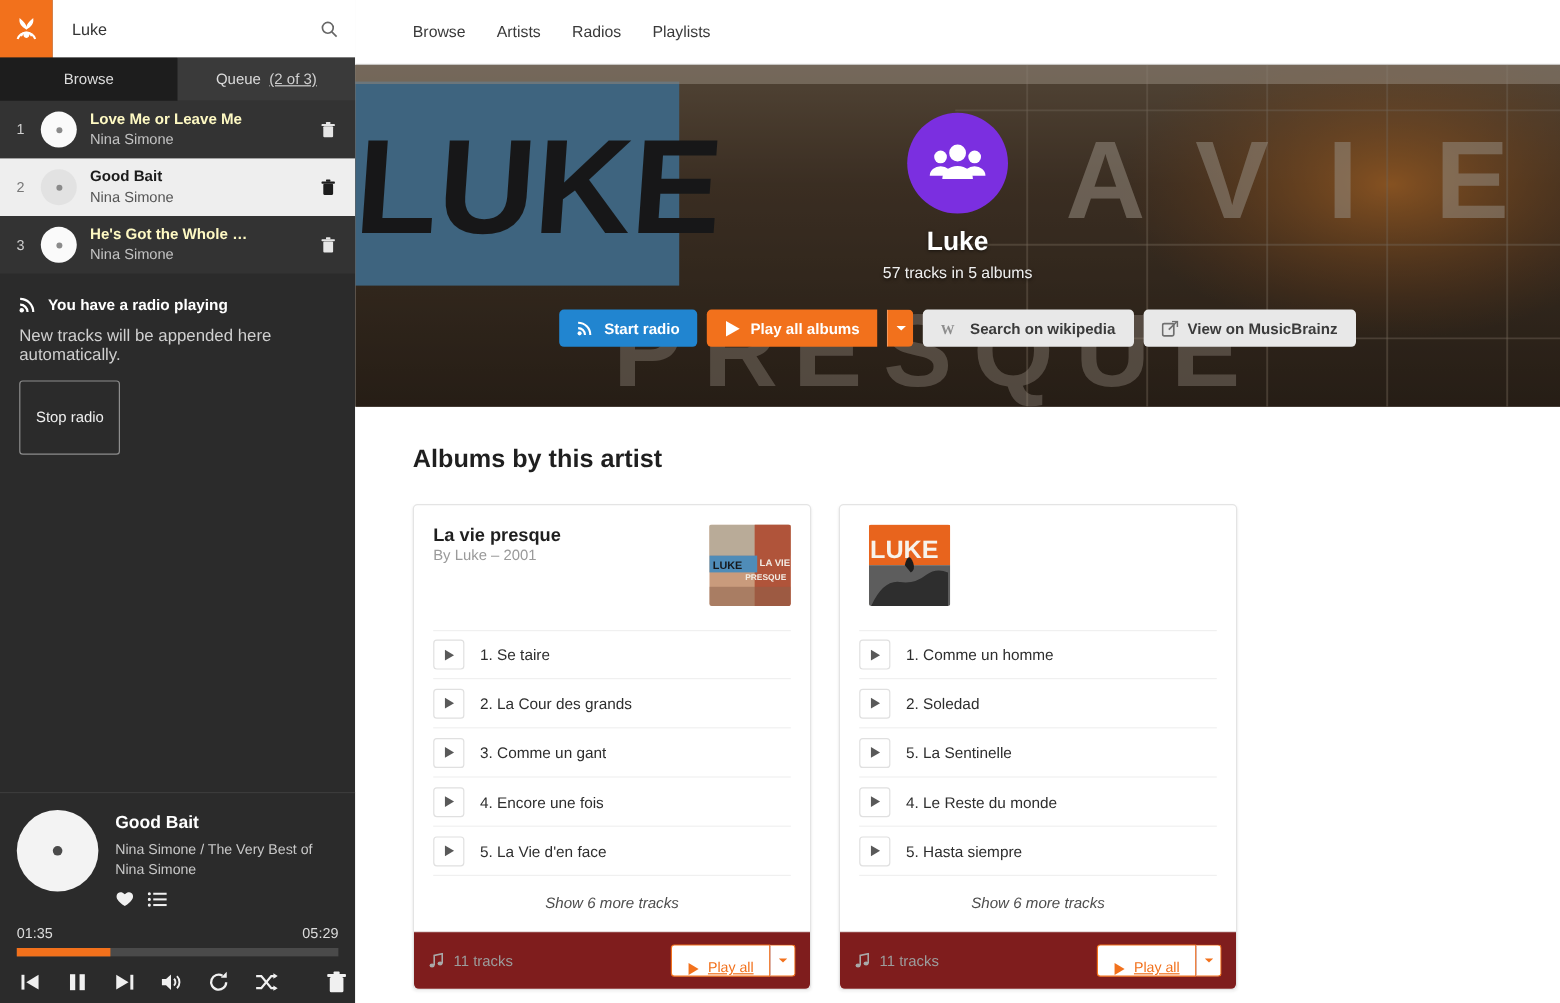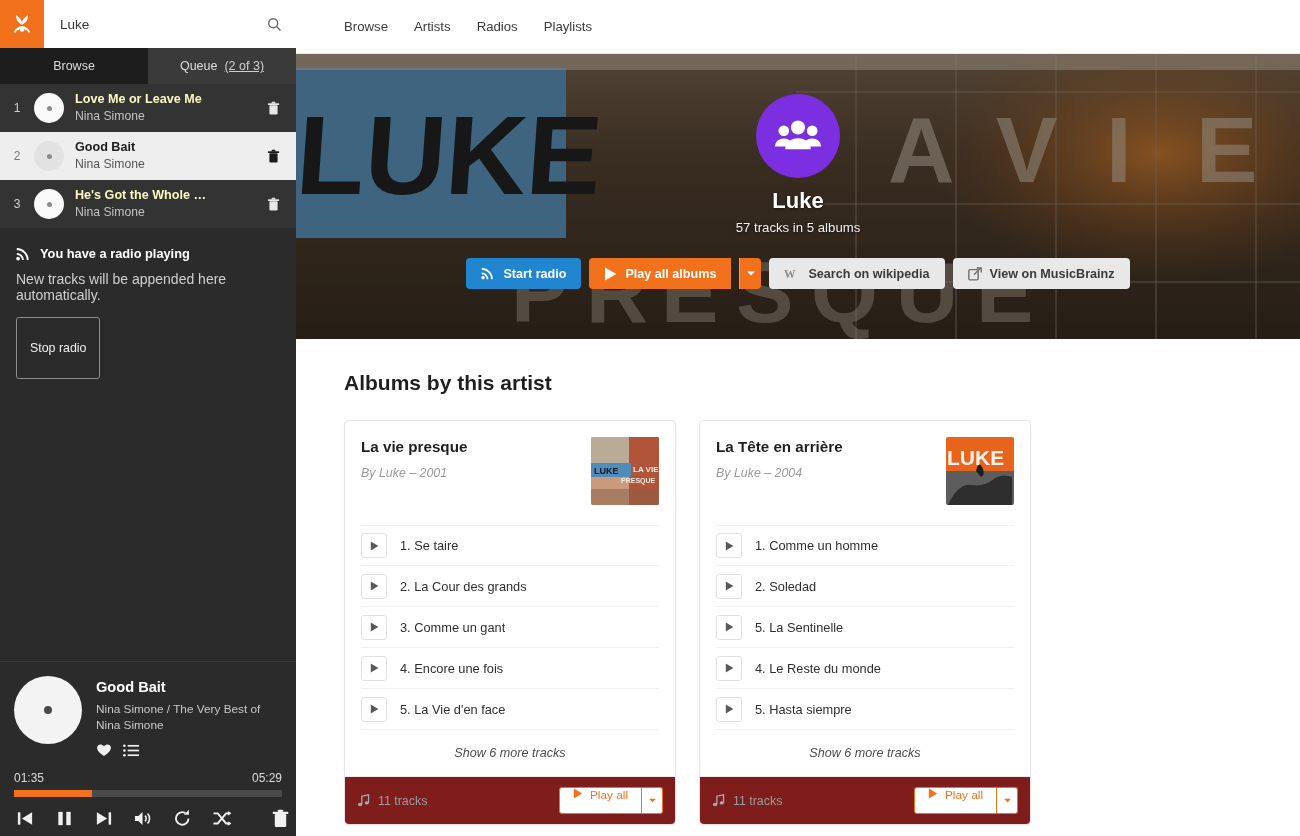--- a/index.html
+++ b/index.html
@@ -183,21 +183,21 @@
   .card {
     width: 332px; background: #fff; border: 1px solid #e4e4e4;
     border-radius: 4px; box-shadow: 0 1px 2px rgba(0,0,0,.05);
     display: flex; flex-direction: column;
   }
   .card-head { padding: 16px 16px 0 16px; display: flex; min-height: 104px; }
   .card-head-txt { flex: 1; min-width: 0; }
   .card-title {
     font-size: 15.2px; font-weight: bold; color: #1f1f1f; line-height: 1.25;
   }
-  .card-sub { font-size: 12.4px; color: #9a9a9a; margin-top: 10px; font-style: italic; }
+  .card-sub { font-size: 12.4px; color: #9a9a9a; margin-top: 0; }
   .cover {
     width: 68px; height: 68px; flex: 0 0 68px; margin-left: 8px;
     border-radius: 2px; overflow: hidden; position: relative;
   }
   .tracks { padding: 0 16px; }
   .trow {
     display: flex; align-items: center; gap: 13px; height: 41px;
     border-bottom: 1px solid #f0f0f0;
   }
   .trow:first-child { border-top: 1px solid #f0f0f0; }
@@ -215,25 +215,26 @@
     color: #4c4c4c; padding: 16px 0 16px 0; cursor: pointer;
   }
   .card-foot {
     border-top: 1px solid #ececec; background: #7f1d1d;
     display: flex; align-items: center; padding: 10px 12px;
     border-radius: 0 0 4px 4px; margin-top: auto;
   }
   .foot-left { display: flex; align-items: center; gap: 8px; font-size: 12.4px; color: #9c9c9c; }
   .foot-right { margin-left: auto; display: flex; }
   .playall {
-    display: flex; align-items: flex-start; gap: 7px;
+    display: flex; align-items: flex-end; gap: 7px;
     border: 1px solid #F2711C; color: #F2711C; background: #fff;
     font-size: 11.8px; padding: 0 13px; height: 27px;
     border-radius: 3px 0 0 3px; cursor: pointer;
     font-family: "Liberation Sans", sans-serif;
+    text-decoration: underline;
   }
   .playall-caret {
     border: 1px solid #F2711C; border-left: 0; color: #F2711C;
     background: #fff; width: 21px; height: 27px; border-radius: 0 3px 3px 0;
     display: flex; align-items: center; justify-content: center; cursor: pointer;
   }
 </style>
 </head>
 <body>
 
@@ -612,24 +613,20 @@
               <svg width="7" height="5" viewBox="0 0 8 5">
                   <path d="M0 0.6 L4 4.4 L8 0.6 z" fill="#F2711C"></path>
                 </svg>
             </span>
           </div>
         </div>
       </div>
 
       <div class="card">
         <div class="card-head">
-          <div class="card-head-txt">
-            <div class="card-title">La Tête en arrière</div>
-            <div class="card-sub">By Luke – 2004</div>
-          </div>
           <div class="cover">
             <svg viewBox="0 0 68 68" width="68" height="68">
               <rect width="68" height="68" fill="#efece7"></rect>
               <rect y="0" width="68" height="34" fill="#e8641d"></rect>
               <text x="1" y="28" font-family="Liberation Sans" font-size="21" font-weight="bold" fill="#f7f3ec">LUKE</text>
               <rect y="34" width="68" height="34" fill="#5d5d5d"></rect>
               <path d="M2 68 q10 -22 24 -20 q12 2 22 -6 q8 -6 18 -2 v28 z" fill="#2e2e2e"></path>
               <path d="M30 34 q3 -12 7 -2 q2 6 -2 8 z" fill="#1d1d1d"></path>
             </svg>
           </div>

